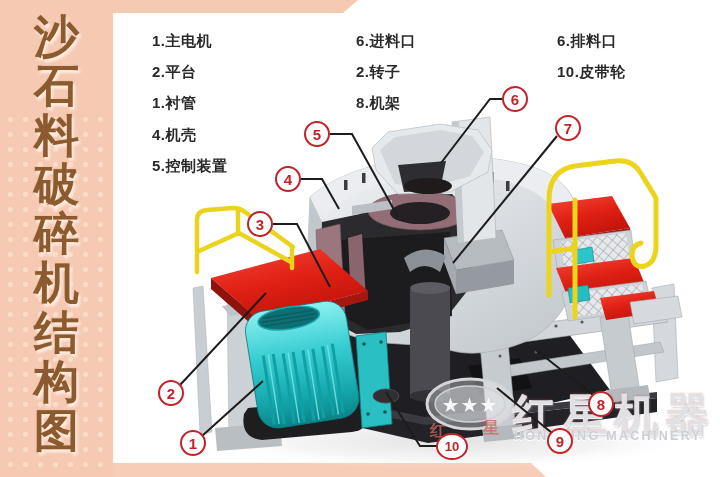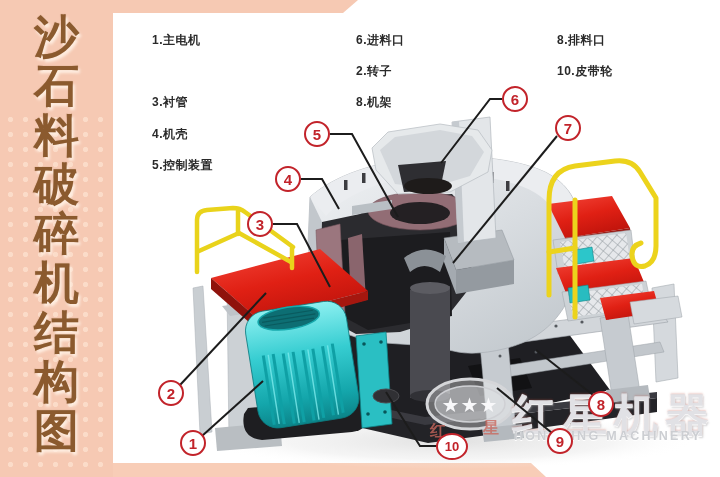--- a/index.html
+++ b/index.html
@@ -12,21 +12,21 @@
     background-size:15px 15px;}
   .strip-top{position:absolute;left:0;top:0;width:360px;height:13px;background:#f6c9b3;z-index:5;
     clip-path:polygon(0 0,358px 0,343px 100%,0 100%);}
   .strip-bottom{position:absolute;left:0;top:463px;width:560px;height:14px;background:#f8cdb7;z-index:5;
     clip-path:polygon(0 0,531px 0,546px 100%,0 100%);}
   .side-title{position:absolute;left:0;top:12px;width:113px;display:flex;flex-direction:column;
     align-items:center;z-index:7;}
   .side-title span{display:block;line-height:49.3px;font-size:45px;font-weight:700;color:#8b5a2e;
     text-shadow:2px 3px 3px rgba(255,241,230,.95),0 0 1px rgba(130,78,38,.55);}
   
-  .legend-item{position:absolute;font-size:12px;font-weight:700;color:#2a2a2a;letter-spacing:.5px;
+  .legend-item{position:absolute;font-size:15px;font-weight:700;color:#2a2a2a;letter-spacing:.5px;
     white-space:nowrap;z-index:15;}
   
   .machine-svg{position:absolute;left:0;top:0;z-index:10;}
   .leader-svg{position:absolute;left:0;top:0;z-index:30;}
   
   .callout{position:absolute;box-sizing:border-box;width:26px;height:26px;background:#fff;
     border:2.5px solid #c2232a;border-radius:50%;color:#c2232a;display:flex;align-items:center;
     justify-content:center;font-weight:700;font-size:15px;z-index:40;}
   .callout.wide{width:32px;height:27px;font-size:13px;}
   
@@ -56,27 +56,28 @@
     <span>料</span>
     <span>破</span>
     <span>碎</span>
     <span>机</span>
     <span>结</span>
     <span>构</span>
     <span>图</span>
   </div>
 
   <div class="legend-item" style="left:152px;top:32px">1.主电机</div>
-  <div class="legend-item" style="left:152px;top:94px">3.衬管</div>
+  <div class="legend-item" style="left:152px;top:63px">2.平台</div>
+  <div class="legend-item" style="left:152px;top:94px">1.衬管</div>
   <div class="legend-item" style="left:152px;top:126px">4.机壳</div>
   <div class="legend-item" style="left:152px;top:157px">5.控制装置</div>
   <div class="legend-item" style="left:356px;top:32px">6.进料口</div>
   <div class="legend-item" style="left:356px;top:63px">2.转子</div>
   <div class="legend-item" style="left:356px;top:94px">8.机架</div>
-  <div class="legend-item" style="left:557px;top:32px">8.排料口</div>
+  <div class="legend-item" style="left:557px;top:32px">6.排料口</div>
   <div class="legend-item" style="left:557px;top:63px">10.皮带轮</div>
 
   <svg class="machine-svg" width="720" height="477" viewBox="0 0 720 477">
     <defs>
       <radialGradient id="gshadow" cx="50%" cy="50%" r="50%">
         <stop offset="0%" stop-color="#c8c8c8" stop-opacity="0.55"></stop>
         <stop offset="65%" stop-color="#dddddd" stop-opacity="0.30"></stop>
         <stop offset="100%" stop-color="#ffffff" stop-opacity="0"></stop>
       </radialGradient>
       <linearGradient id="redGrad" x1="0" y1="0" x2="0.5" y2="1">

